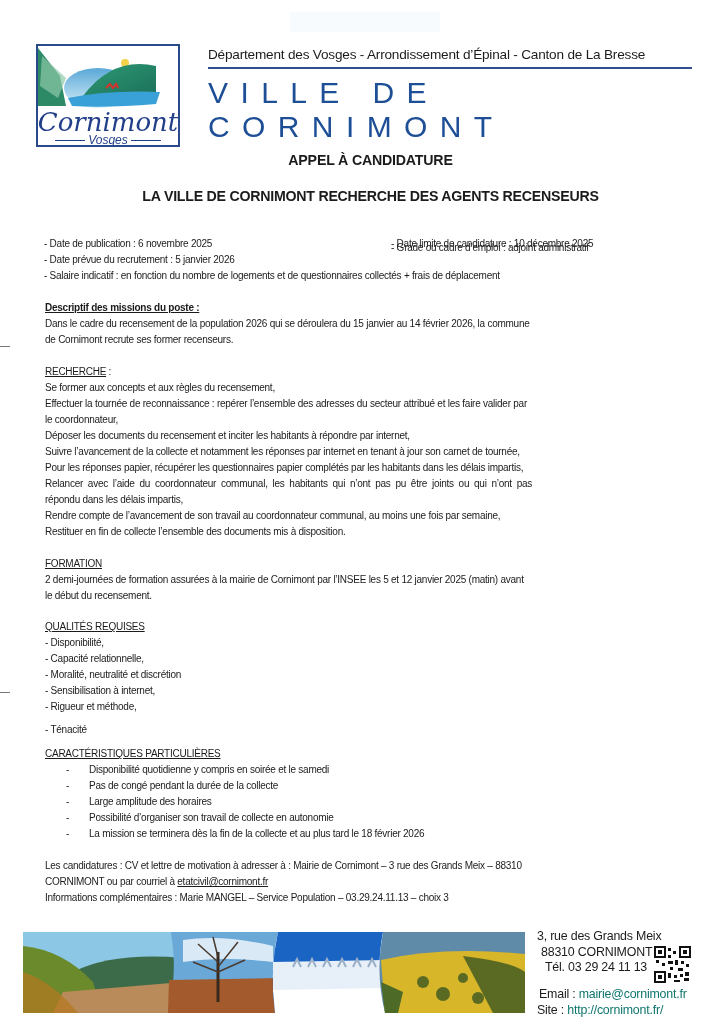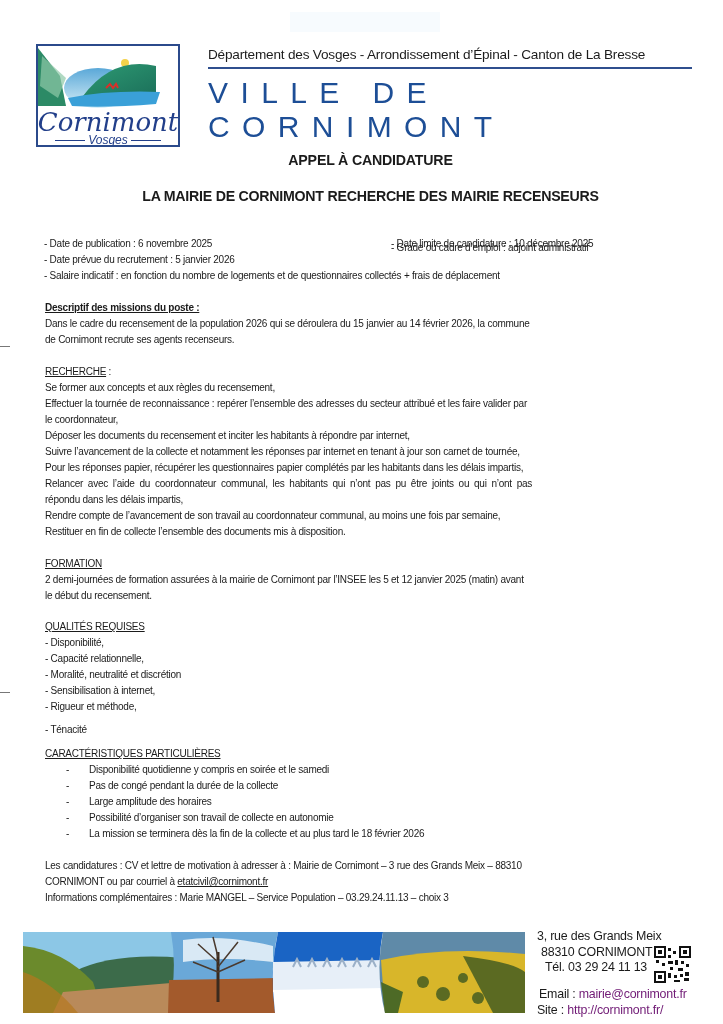--- a/index.html
+++ b/index.html
@@ -14,21 +14,21 @@
   #ville { left: 208px; top: 76px; font-size: 30px; color: #1d4e96; letter-spacing: 12.4px; font-weight: normal; }
   #appel { left: 0; width: 723px; top: 152px; text-align: center; font-size: 14.2px; font-weight: bold; color: #1b1b1b; letter-spacing: -0.2px; padding-left: 18px; box-sizing: border-box; }
   #subtitle { left: 0; width: 723px; top: 188px; text-align: center; font-size: 14.2px; font-weight: bold; color: #1b1b1b; letter-spacing: -0.25px; padding-left: 18px; box-sizing: border-box; }
   .ul { text-decoration: underline; }
   .bold { font-weight: bold; }
   .margin-mark { left: 0; width: 10px; height: 1px; background: #777; }
   
   #banner { left: 23px; top: 932px; width: 502px; height: 81px; overflow: hidden; }
   #foot-address { left: 537px; top: 929px; font-size: 12.4px; line-height: 15.5px; color: #1b1b1b; letter-spacing: -0.2px; }
   #foot-links { left: 537px; top: 986px; font-size: 12.4px; line-height: 16px; color: #1b1b1b; letter-spacing: -0.2px; }
-  .link-blue { color: #701a75; }
+  .link-blue { color: #0f766e; }
   #qr { left: 654px; top: 946px; width: 37px; height: 37px; }
   a.email { color: #1b1b1b; text-decoration: underline; }
 </style>
 </head>
 <body>
 
 <div class="abs" style="left:290px;top:12px;width:150px;height:20px;background:#f7fbfe;"></div>
 
 <div id="logo" class="abs">
   <svg width="140" height="99" viewBox="0 0 140 99">
@@ -56,31 +56,31 @@
     <span>Vosges</span>
     <span style="display:inline-block;width:30px;height:1px;background:#223f8a;vertical-align:middle;"></span>
   </div>
 </div>
 
 <div id="dept" class="abs">Département des Vosges - Arrondissement d’Épinal - Canton de La Bresse</div>
 <div id="dept-rule" class="abs"></div>
 <div id="ville" class="abs">VILLE DE CORNIMONT</div>
 
 <div id="appel" class="abs">APPEL À CANDIDATURE</div>
-<div id="subtitle" class="abs">LA MAIRIE DE CORNIMONT RECHERCHE DES MAIRIE RECENSEURS</div>
+<div id="subtitle" class="abs">LA VILLE DE CORNIMONT RECHERCHE DES AGENTS RECENSEURS</div>
 
 <div class="abs txt" style="left:44px;top:236px;">- Date de publication : 6 novembre 2025</div>
 <div class="abs txt" style="left:391px;top:236px;">- Date limite de candidature : 10 décembre 2025</div>
 <div class="abs txt" style="left:44px;top:252px;">- Date prévue du recrutement : 5 janvier 2026</div>
 <div class="abs txt" style="left:391px;top:240px;">- Grade ou cadre d’emploi : adjoint administratif</div>
 <div class="abs txt" style="left:44px;top:268px;">- Salaire indicatif : en fonction du nombre de logements et de questionnaires collectés + frais de déplacement</div>
 
 <div class="abs txt bold" style="left:45px;top:300px;text-decoration:underline;">Descriptif des missions du poste :</div>
 <div class="abs txt" style="left:45px;top:316px;">Dans le cadre du recensement de la population 2026 qui se déroulera du 15 janvier au 14 février 2026, la commune</div>
-<div class="abs txt" style="left:45px;top:332px;">de Cornimont recrute ses agents recenseurs.</div>
+<div class="abs txt" style="left:45px;top:332px;">de Cornimont recrute ses former recenseurs.</div>
 
 <div class="abs margin-mark" style="top:346px;"></div>
 
 <div class="abs txt" style="left:45px;top:364px;">
   <span class="ul">RECHERCHE</span><span> :</span>
 </div>
 <div class="abs txt" style="left:45px;top:380px;">Se former aux concepts et aux règles du recensement,</div>
 <div class="abs txt" style="left:45px;top:396px;">Effectuer la tournée de reconnaissance : repérer l’ensemble des adresses du secteur attribué et les faire valider par</div>
 <div class="abs txt" style="left:45px;top:412px;">le coordonnateur,</div>
 <div class="abs txt" style="left:45px;top:428px;">Déposer les documents du recensement et inciter les habitants à répondre par internet,</div>

